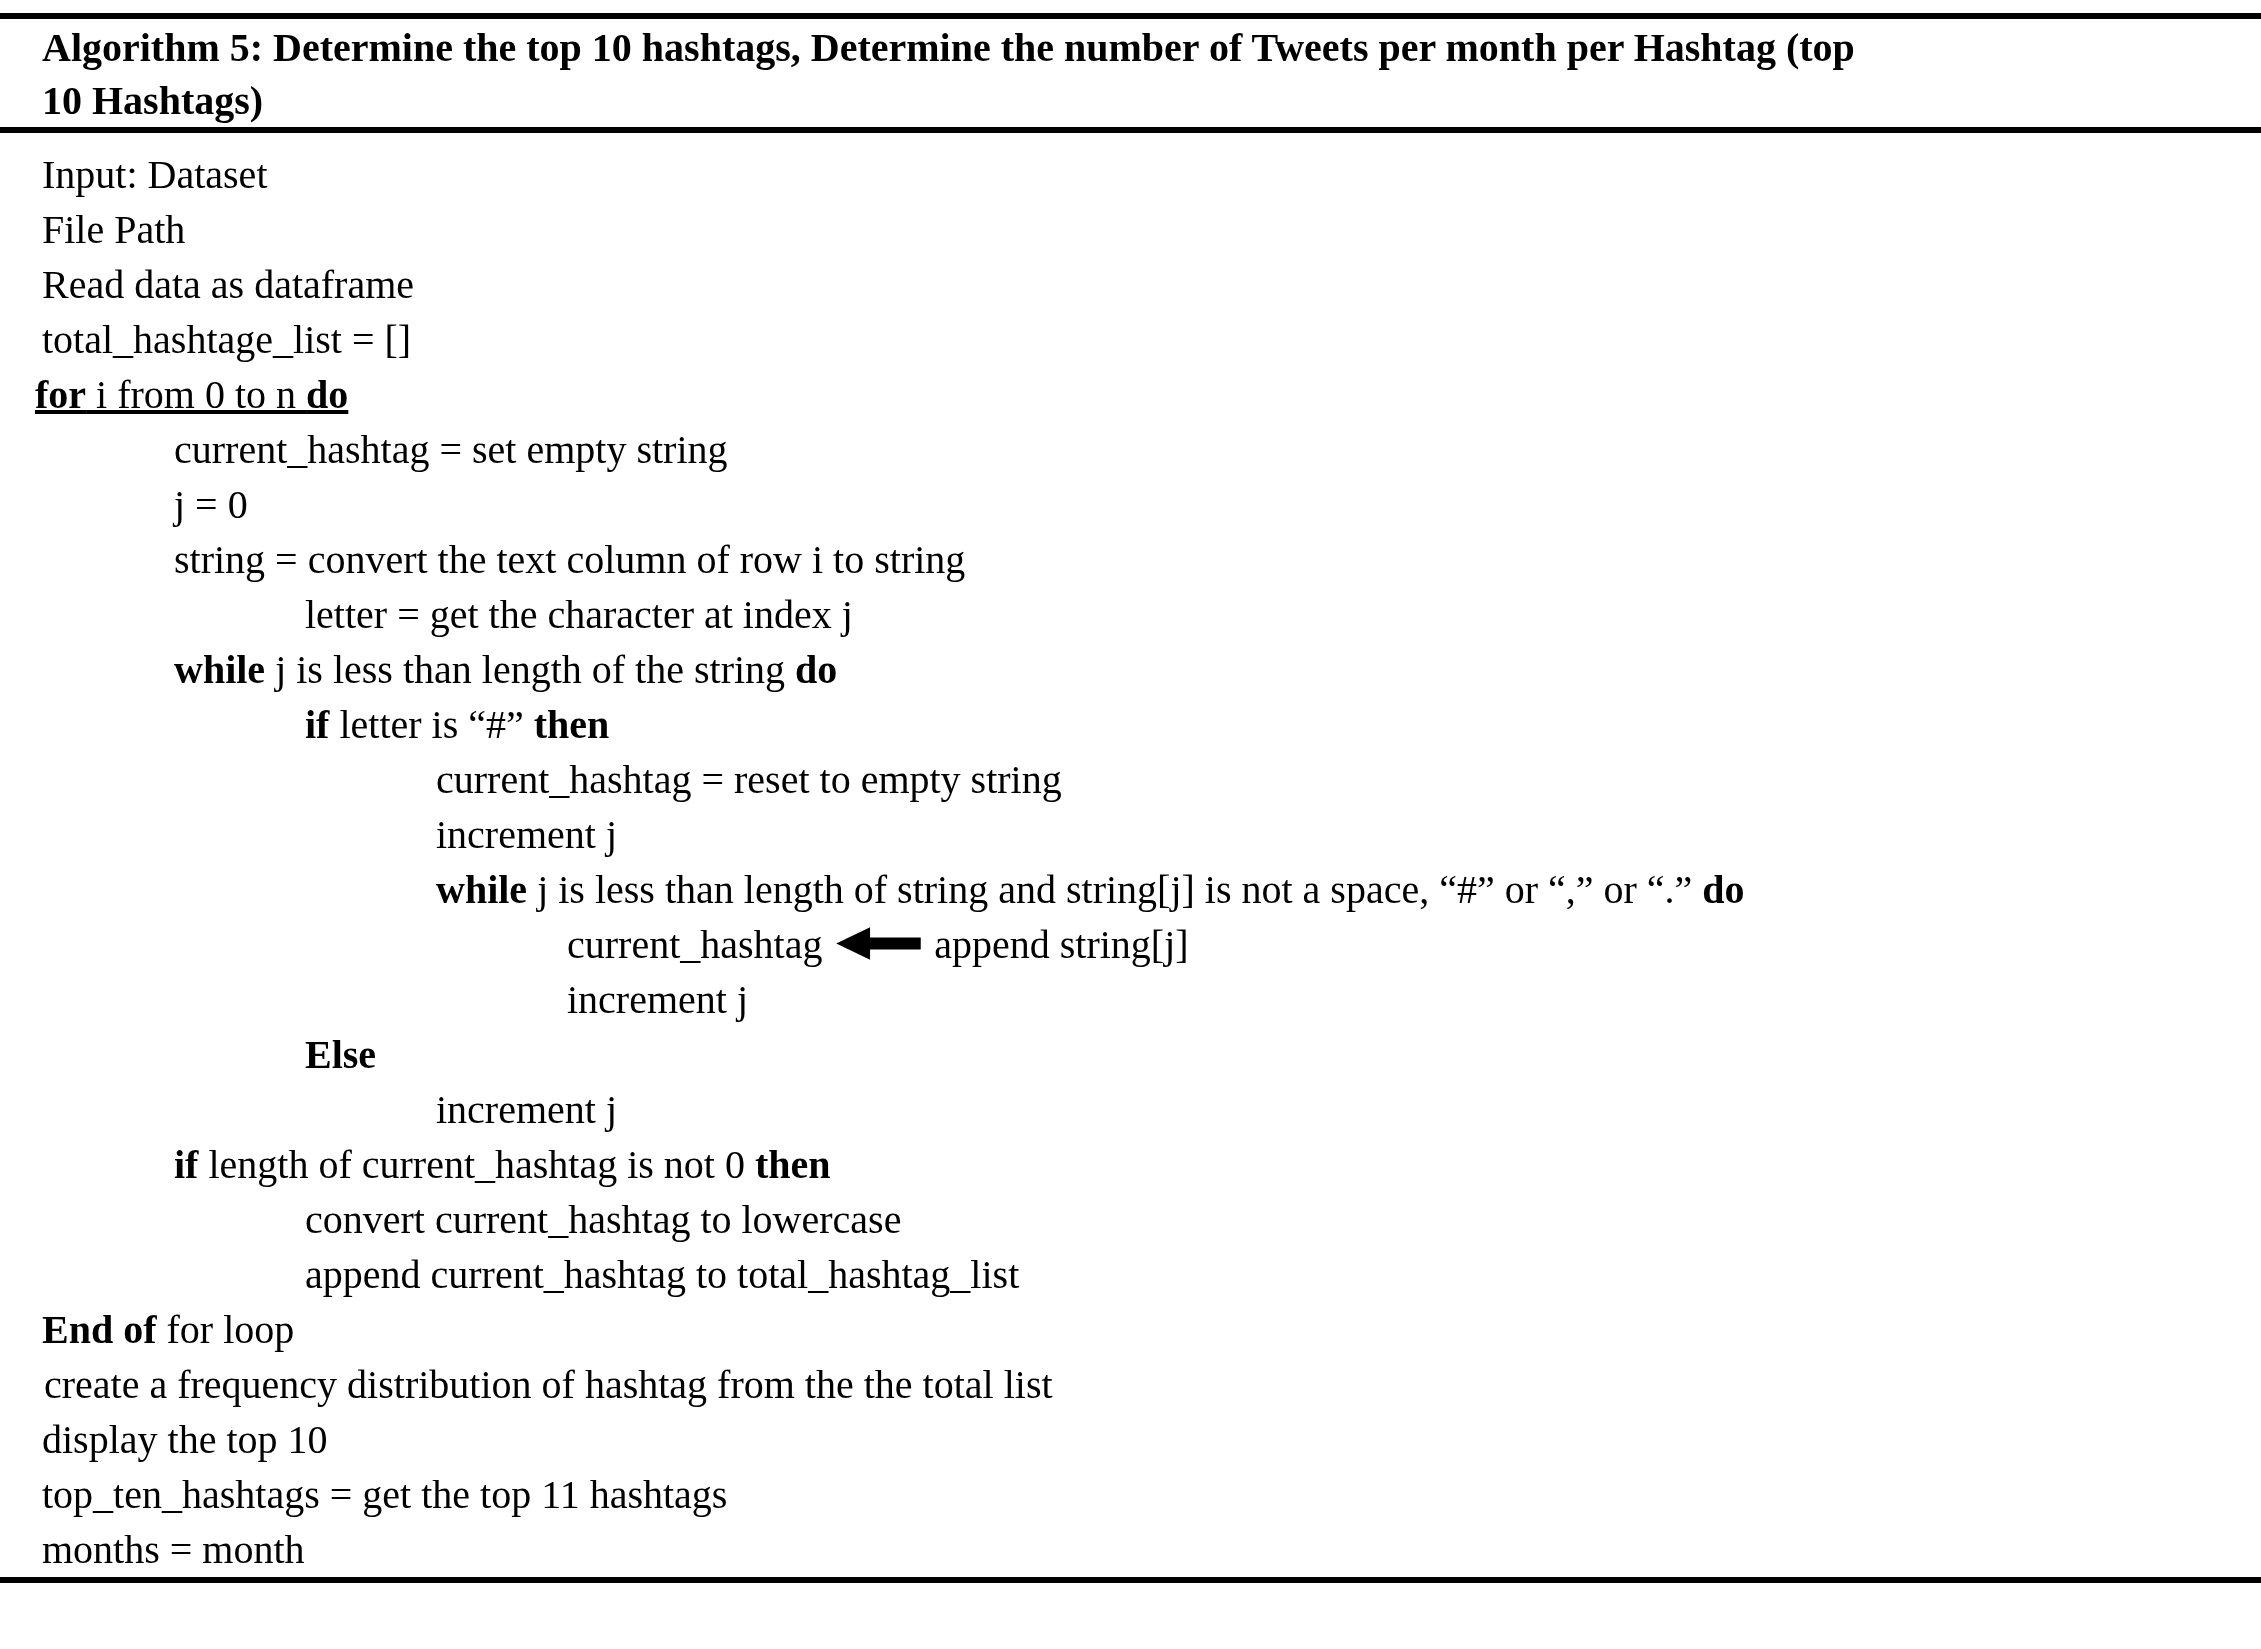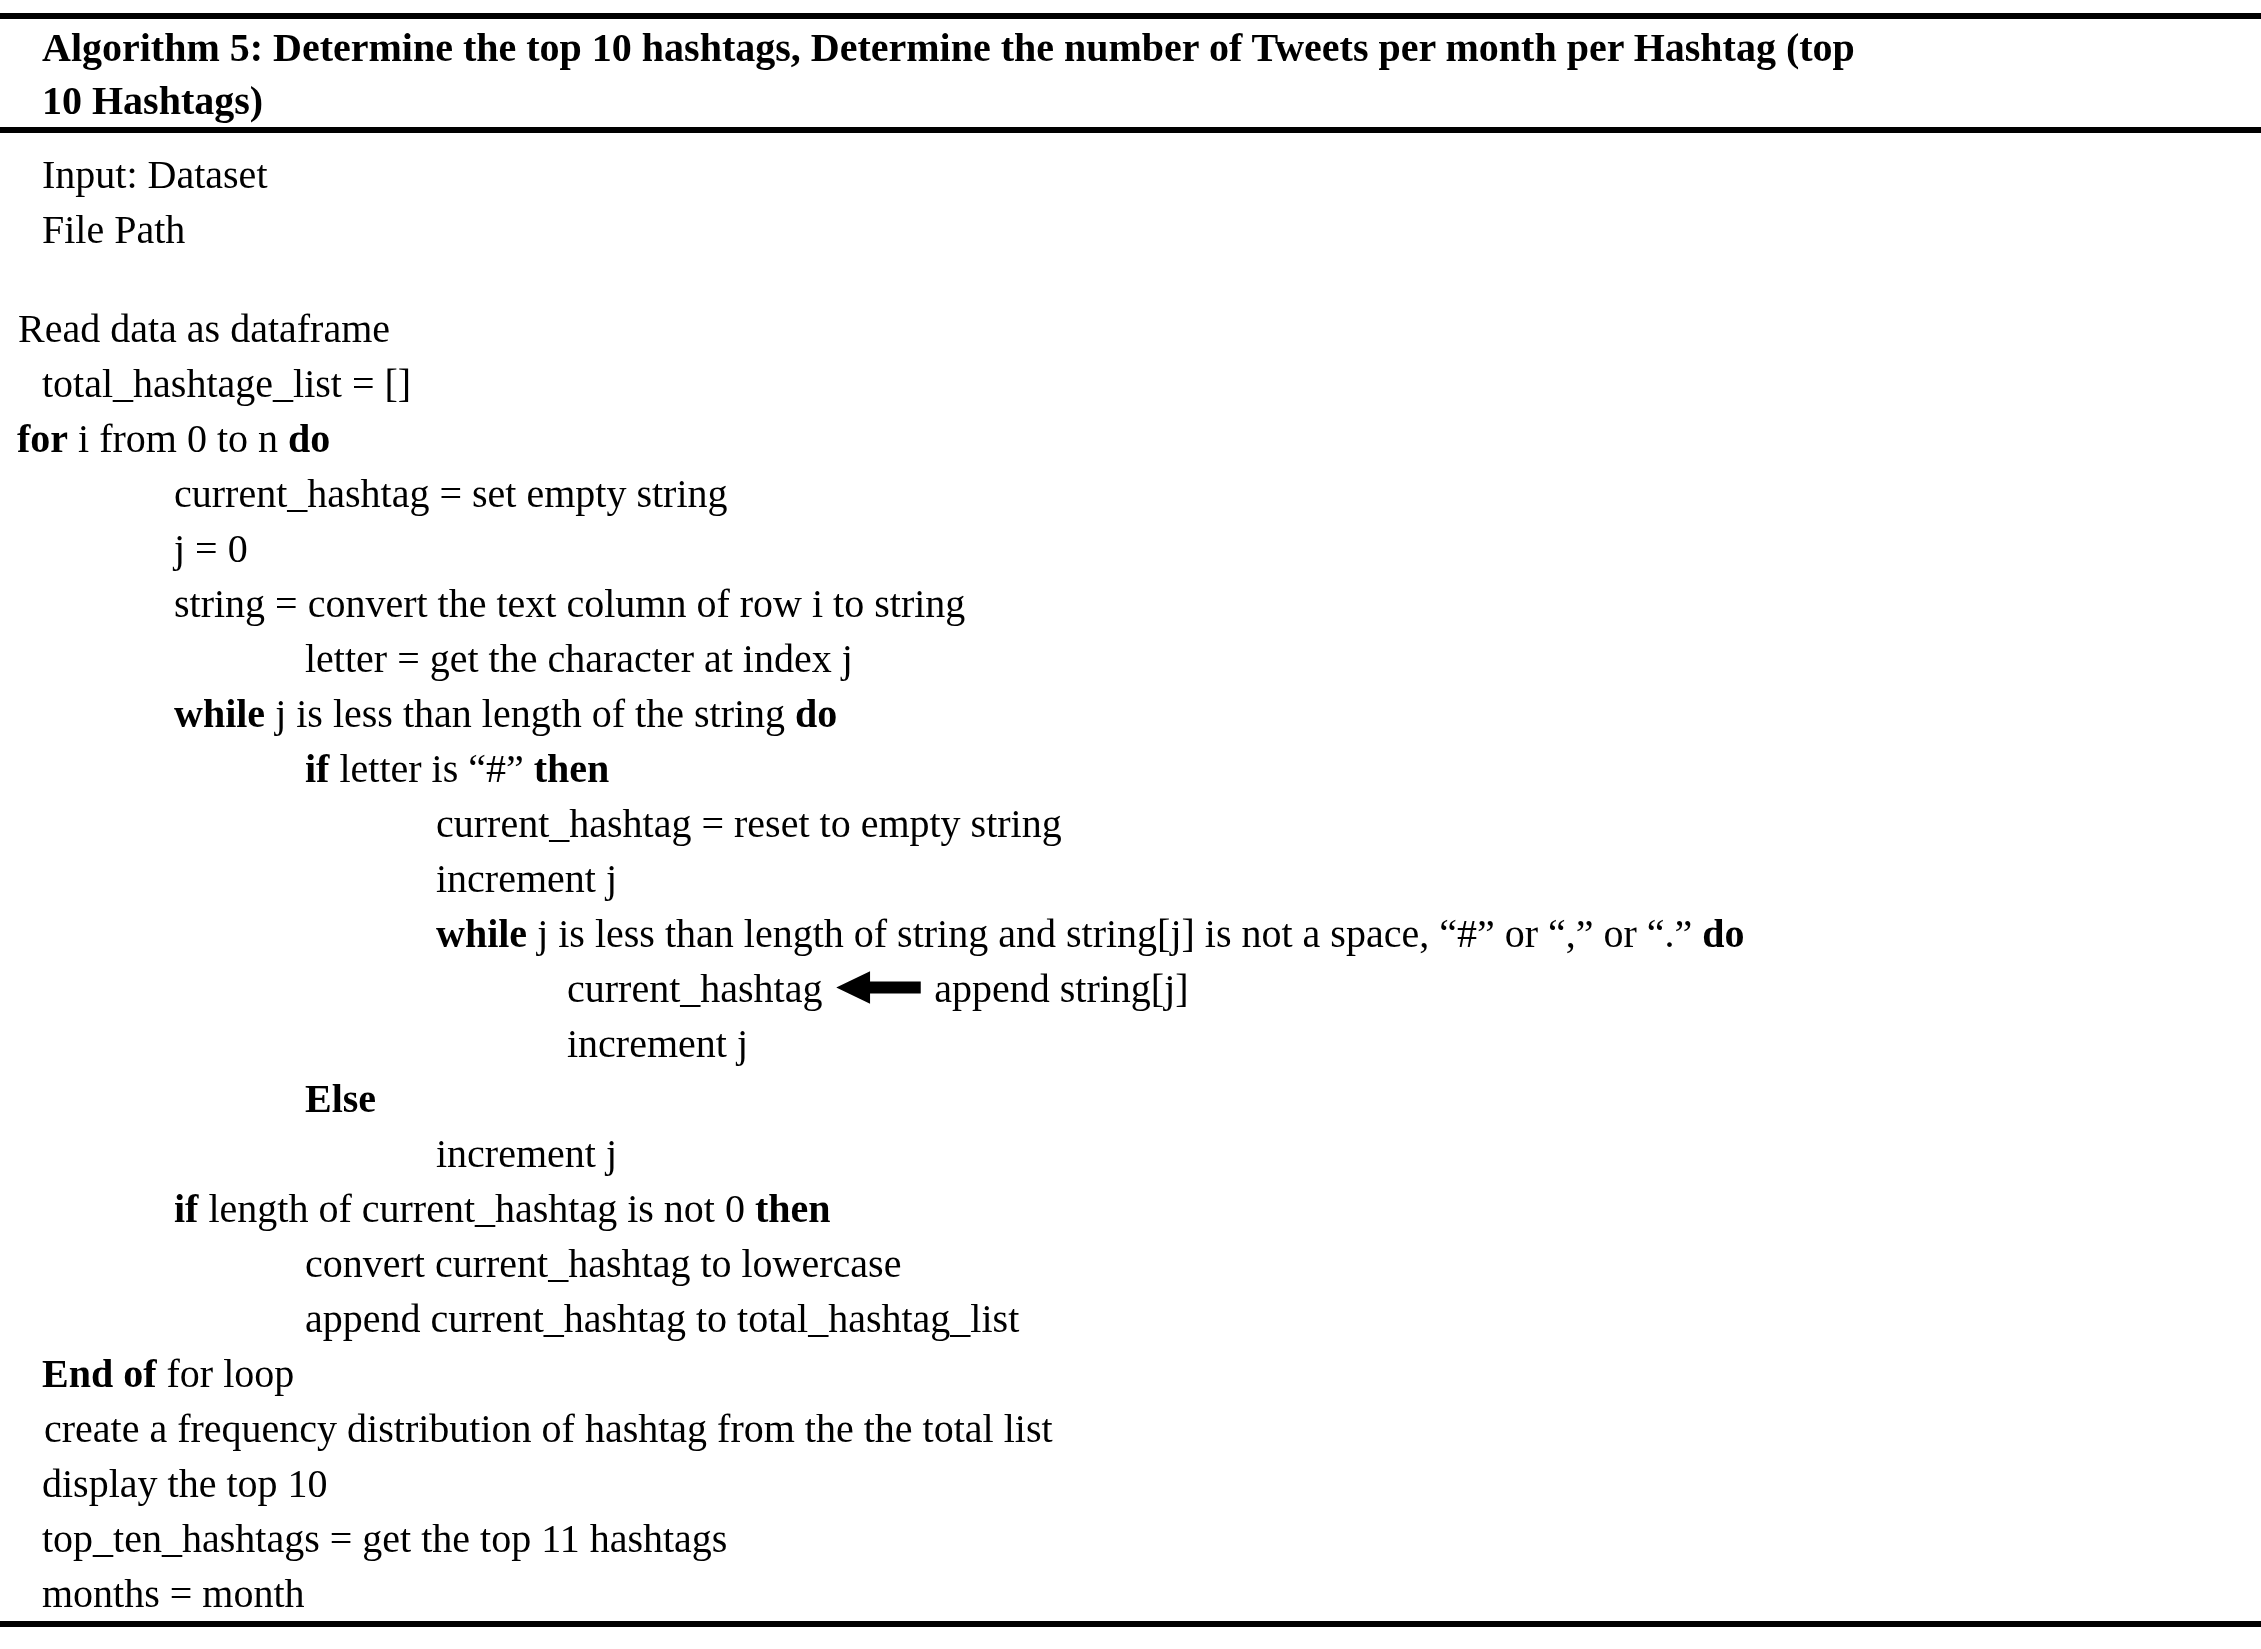--- a/index.html
+++ b/index.html
@@ -52,23 +52,23 @@
 <div class="page">
   <div class="rule rule-top"></div>
   <div class="title-block">
     <div>Algorithm 5: Determine the top 10 hashtags, Determine the number of Tweets per month per Hashtag (top</div>
     <div>10 Hashtags)</div>
   </div>
   <div class="rule"></div>
   <div class="body-block">
       <div class="line" style="padding-left: 42px;"><span>Input: Dataset</span></div>
       <div class="line" style="padding-left: 42px;"><span>File Path</span></div>
-      <div class="line" style="padding-left: 18px; margin-top: 44px;"><span>Read data as dataframe</span></div>
+      <div class="line" style="padding-left: 42px;"><span>Read data as dataframe</span></div>
       <div class="line" style="padding-left: 42px;"><span>total_hashtage_list = []</span></div>
-      <div class="line" style="padding-left: 17px;"><span class="b">for</span><span> i from 0 to n </span><span class="b">do</span></div>
+      <div class="line" style="padding-left: 35px; text-decoration: underline;"><span class="b">for</span><span> i from 0 to n </span><span class="b">do</span></div>
       <div class="line" style="padding-left: 174px;"><span>current_hashtag = set empty string</span></div>
       <div class="line" style="padding-left: 174px;"><span>j = 0</span></div>
       <div class="line" style="padding-left: 174px;"><span>string = convert the text column of row i to string</span></div>
       <div class="line" style="padding-left: 305px;"><span>letter = get the character at index j</span></div>
       <div class="line" style="padding-left: 174px;"><span class="b">while</span><span> j is less than length of the string </span><span class="b">do</span></div>
       <div class="line" style="padding-left: 305px;"><span class="b">if</span><span> letter is “#” </span><span class="b">then</span></div>
       <div class="line" style="padding-left: 436px;"><span>current_hashtag = reset to empty string</span></div>
       <div class="line" style="padding-left: 436px;"><span>increment j</span></div>
       <div class="line" style="padding-left: 436px;"><span class="b">while</span><span> j is less than length of string and string[j] is not a space, “#” or “,” or “.” </span><span class="b">do</span></div>
       <div class="line" style="padding-left: 567px;"><span>current_hashtag</span><span class="arrow-icon"><svg width="85" height="35" viewBox="0 0 140 58" xmlns="http://www.w3.org/2000/svg">

